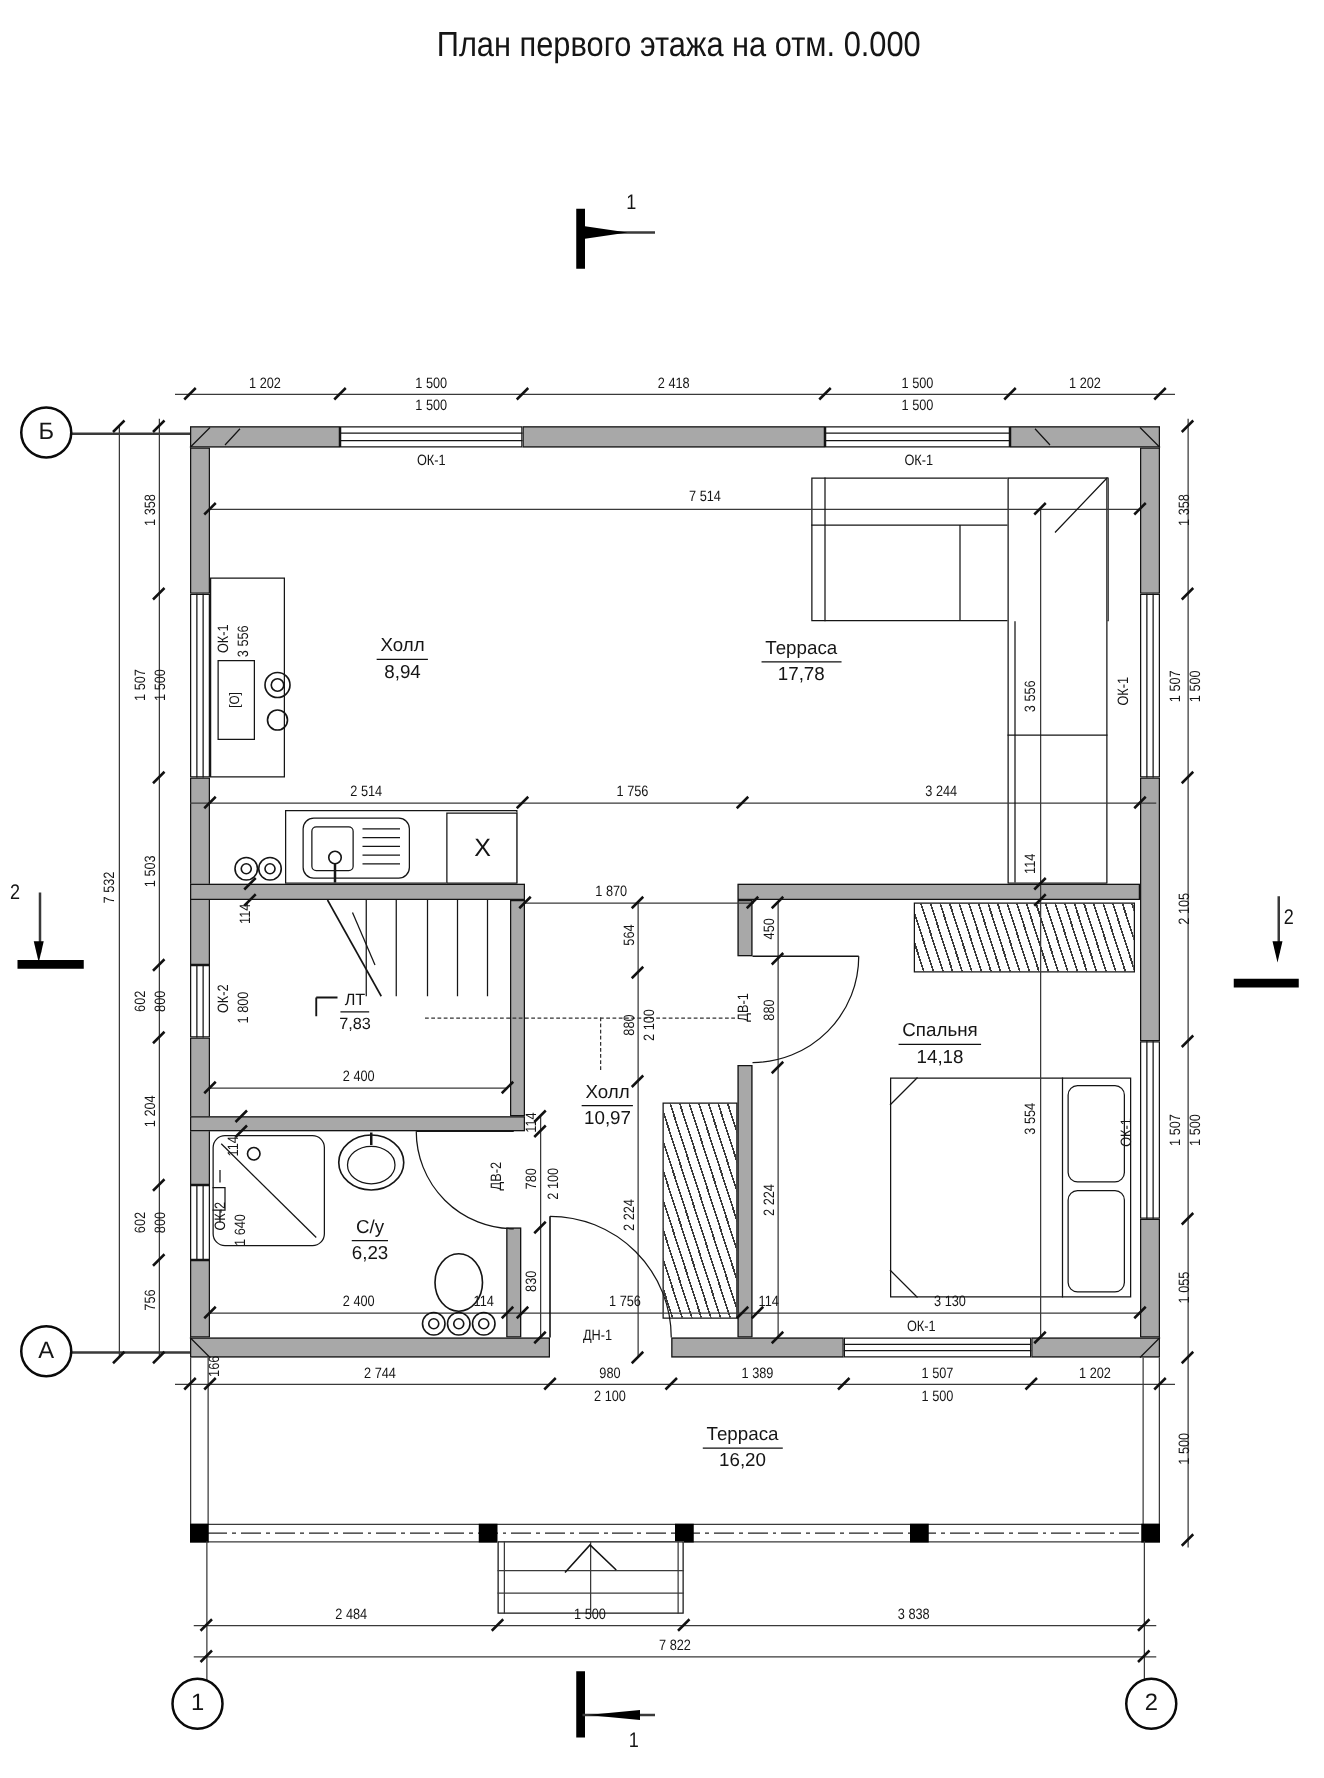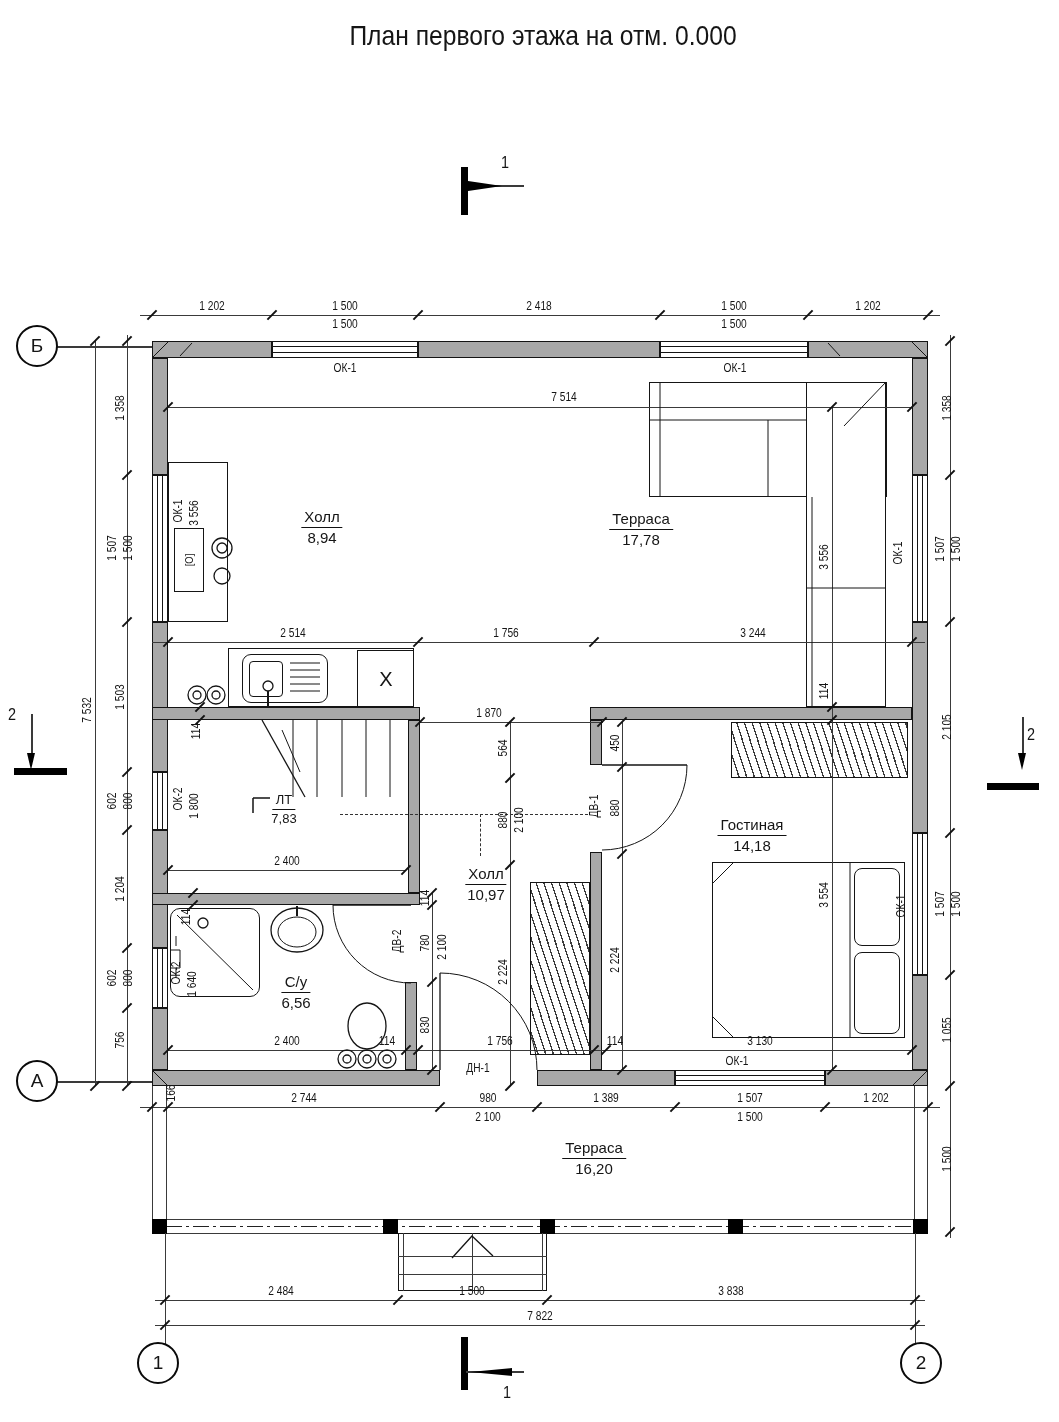--- a/index.html
+++ b/index.html
@@ -323,25 +323,25 @@
   <div class="room" style="left:322px;top:508px">
     <b>Холл</b>
     <i>8,94</i></div>
   <div class="room" style="left:641px;top:510px">
     <b>Терраса</b>
     <i>17,78</i></div>
   <div class="room" style="left:486px;top:865px">
     <b>Холл</b>
     <i>10,97</i></div>
   <div class="room" style="left:752px;top:816px">
-    <b>Гостиная</b>
+    <b>Спальня</b>
     <i>14,18</i></div>
   <div class="room" style="left:296px;top:973px">
     <b>С/у</b>
-    <i>6,56</i></div>
+    <i>6,23</i></div>
   <div class="room" style="left:594px;top:1139px">
     <b>Терраса</b>
     <i>16,20</i></div>
   <div class="room" style="left:284px;top:792px;font-size:13px">
     <b>ЛТ</b>
     <i>7,83</i></div>
 
   <svg class="ov" width="1059" height="1422" viewBox="0 0 1059 1422" fill="none" stroke="#151515" stroke-width="1.3">
     <path d="M602,765 H687"></path>
     <path d="M687,765 A85,85 0 0 1 602,850" stroke-width="1"></path>

